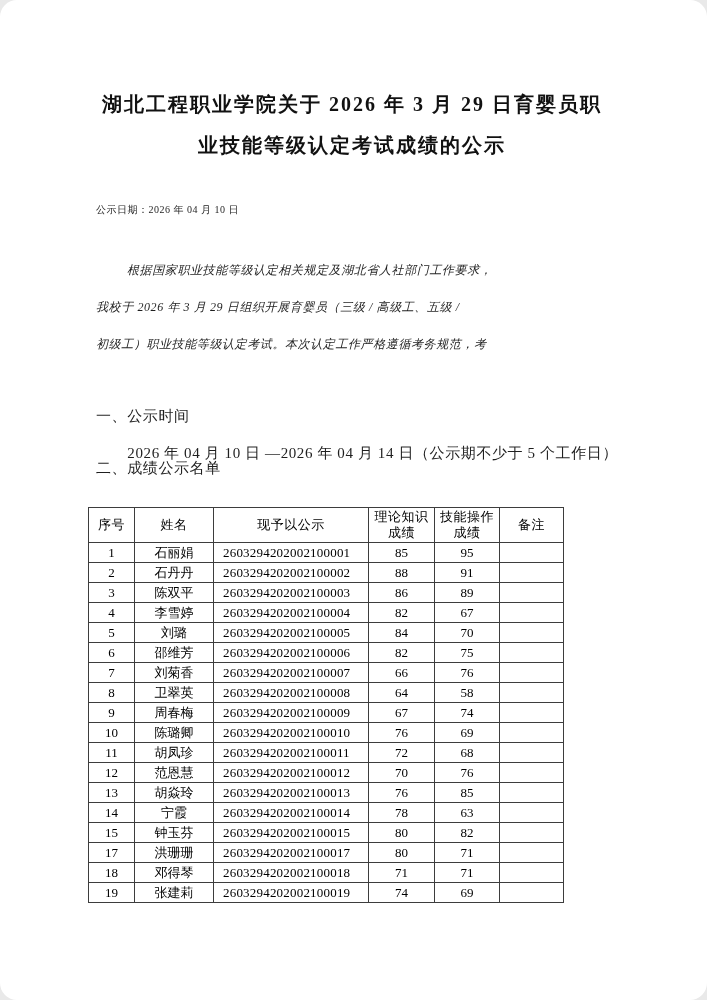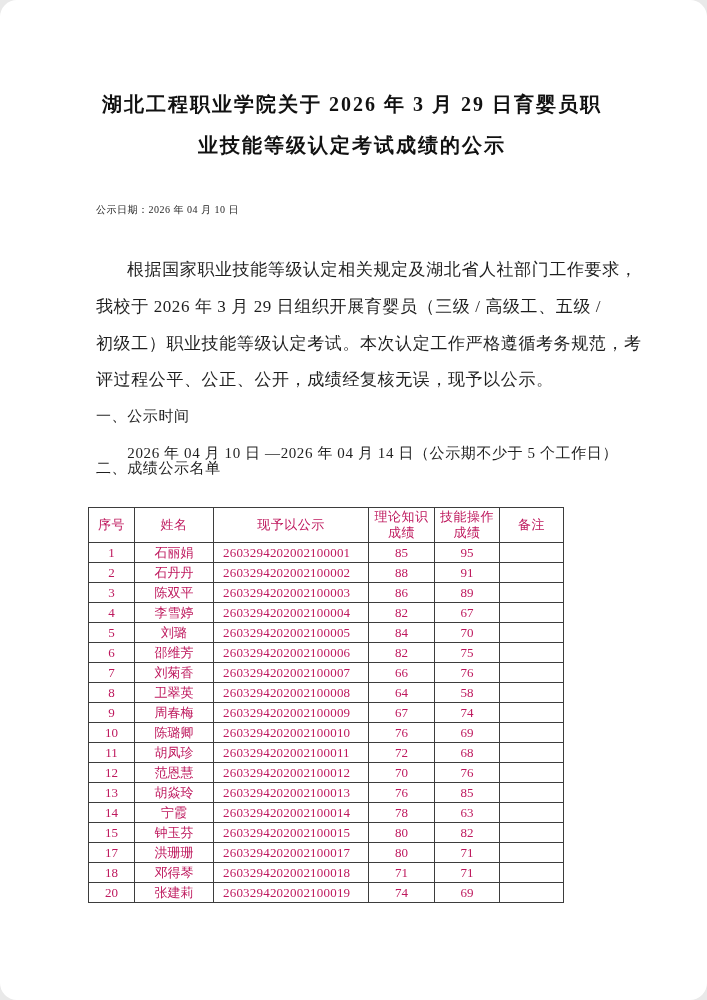--- a/index.html
+++ b/index.html
@@ -22,38 +22,38 @@
     color:#111111;
   }
   .title .t-line { display:block; }
   .pub-date {
     position:absolute; top:203px; left:96px;
     font-size:10px; letter-spacing:0.5px;
   }
   .para { position:absolute; top:252px; left:96px; width:522px; }
   .p-line {
     display:block; height:36.8px; line-height:36.8px;
-    font-size:17px; letter-spacing:0.6px; white-space:nowrap;
+    font-size:12px; letter-spacing:0.6px; white-space:nowrap;font-style:italic;
   }
   .p-line.indent { padding-left:31px; }
   .sec-heading, .sec-body {
     position:absolute; left:96px; width:522px;
     height:37px; line-height:37px;
     font-size:15px; letter-spacing:0.6px; white-space:nowrap;
   }
   .sec-heading.s1 { top:398px; }
   .sec-body.s1   { top:435px;text-align:right; }
   .sec-heading.s2 { top:450px; }
   table.results {
     position:absolute; top:507px; left:88px;
     width:475px;
     border-collapse:collapse;
     table-layout:fixed;
     font-size:13px;
-    color:#be185d;
+    color:#000000;
   }
   table.results th, table.results td {
     border:1px solid #3d3d3d;
     text-align:center;
     vertical-align:middle;
     overflow:hidden;
     font-weight:normal;
   }
   table.results th {
     height:35px;
@@ -75,21 +75,20 @@
     <span class="t-line">湖北工程职业学院关于 2026 年 3 月 29 日育婴员职</span>
     <span class="t-line">业技能等级认定考试成绩的公示</span>
   </h1>
 
   <div class="pub-date">公示日期：2026 年 04 月 10 日</div>
 
   <div class="para">
     <span class="p-line indent">根据国家职业技能等级认定相关规定及湖北省人社部门工作要求，</span>
     <span class="p-line">我校于 2026 年 3 月 29 日组织开展育婴员（三级 / 高级工、五级 /</span>
     <span class="p-line">初级工）职业技能等级认定考试。本次认定工作严格遵循考务规范，考</span>
-    <span class="p-line">评过程公平、公正、公开，成绩经复核无误，现予以公示。</span>
   </div>
 
   <div class="sec-heading s1">一、公示时间</div>
   <div class="sec-body s1">2026 年 04 月 10 日 —2026 年 04 月 14 日（公示期不少于 5 个工作日）</div>
   <div class="sec-heading s2">二、成绩公示名单</div>
 
   <table class="results">
     <colgroup>
       <col class="col-w0">
         <col class="col-w1">
@@ -241,21 +240,21 @@
         </tr>
         <tr>
           <td class="col-0">18</td>
           <td class="col-1">邓得琴</td>
           <td class="col-2">2603294202002100018</td>
           <td class="col-3">71</td>
           <td class="col-4">71</td>
           <td class="col-5"></td>
         </tr>
         <tr>
-          <td class="col-0">20</td>
+          <td class="col-0">19</td>
           <td class="col-1">张建莉</td>
           <td class="col-2">2603294202002100019</td>
           <td class="col-3">74</td>
           <td class="col-4">69</td>
           <td class="col-5"></td>
         </tr>
       </tbody>
   </table>
 
 </div>

